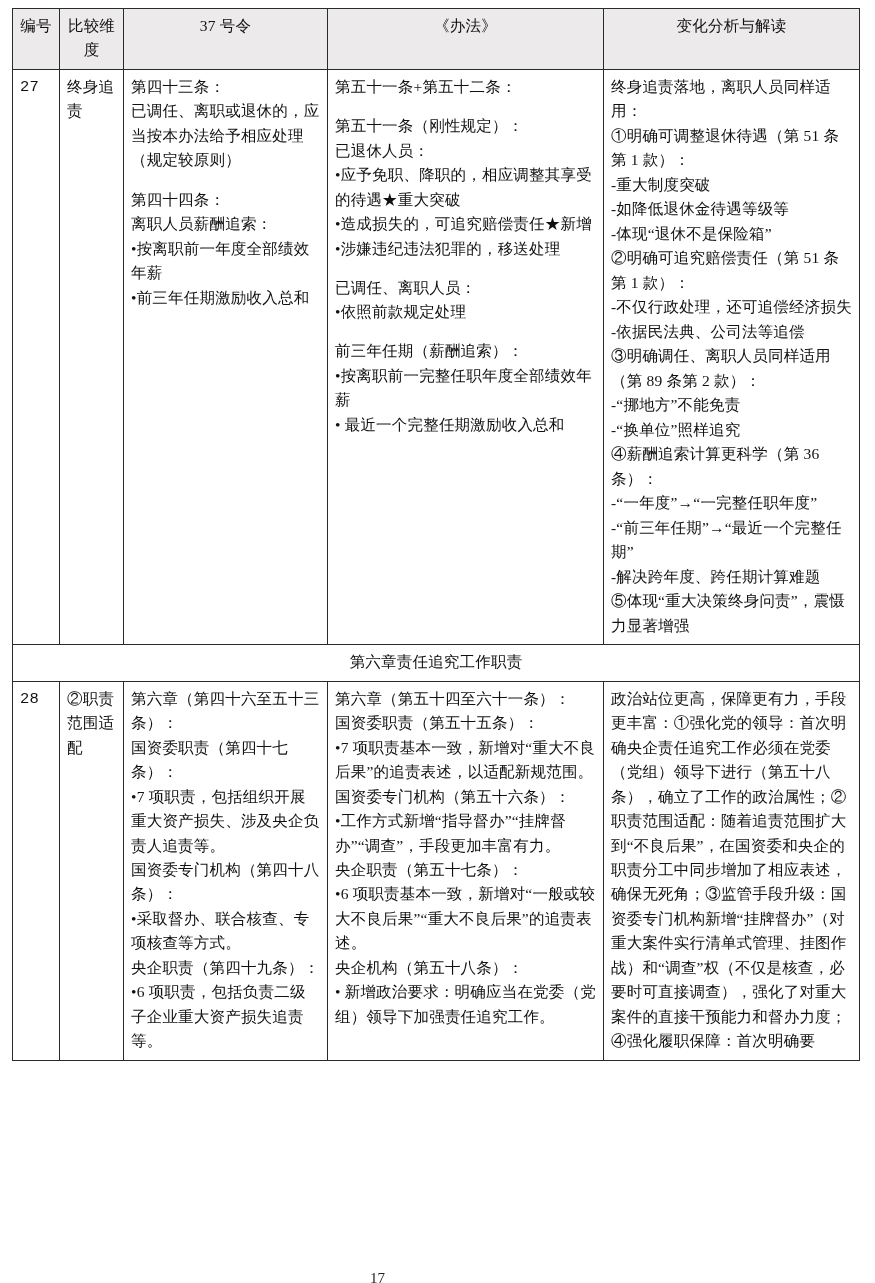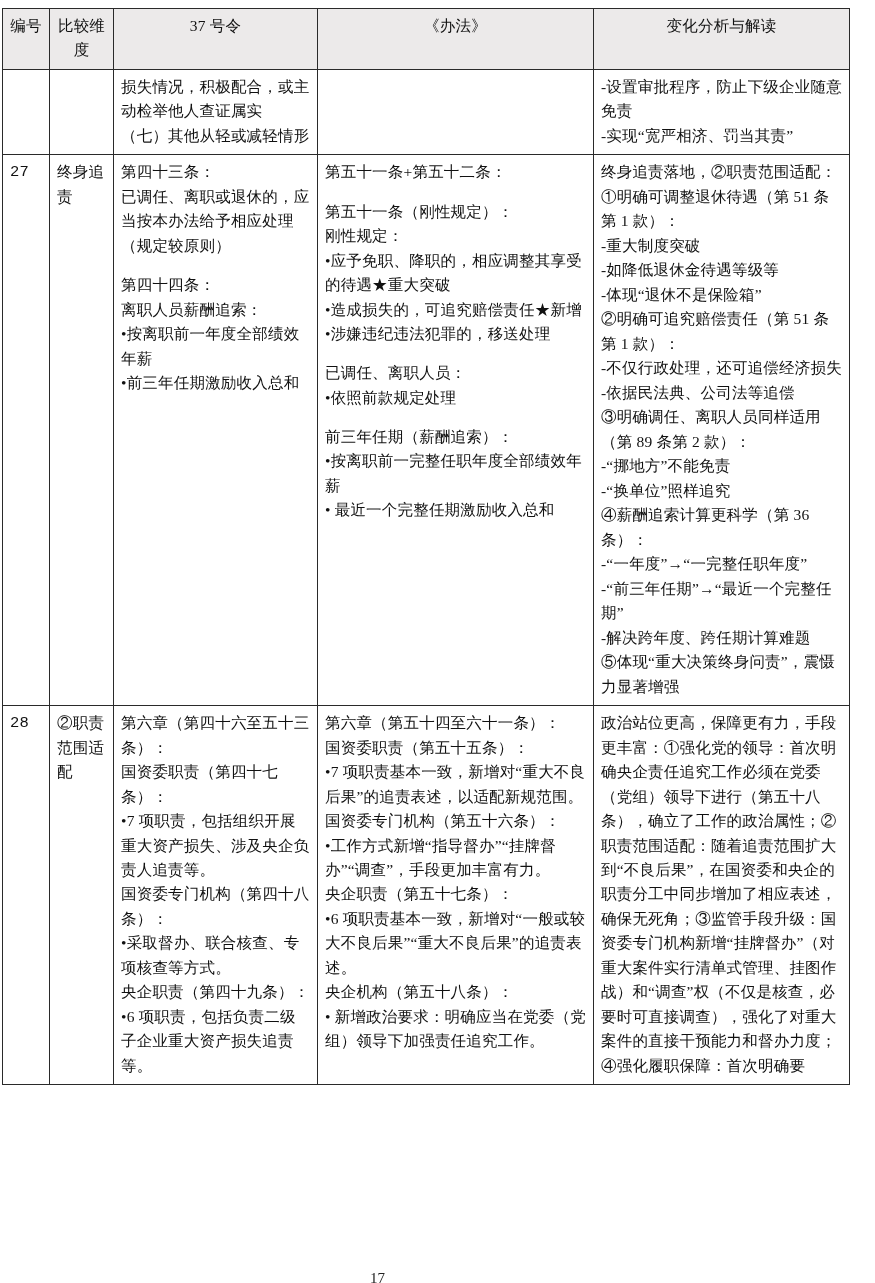--- a/index.html
+++ b/index.html
@@ -12,21 +12,21 @@
     height: 1283px;
     font-family: "Liberation Serif", "DejaVu Serif", serif;
     color: #111111;
     overflow: hidden;
   }
   .page {
     position: relative;
     width: 755px;
     height: 1283px;
     box-sizing: border-box;
-    padding: 8px 14px 0 2px;
+    padding: 8px 14px 0 12px;
   }
   table.cmp {
     width: 847px;
     border-collapse: collapse;
     table-layout: fixed;
     border: 1.4px solid #1a1a1a;
   }
   table.cmp td, table.cmp th {
     border: 1.1px solid #2a2a2a;
     vertical-align: top;
@@ -104,39 +104,20 @@
       <tr>
         <th class="hdr-narrow">编号</th>
         <th class="hdr-narrow">比较维度</th>
         <th>37 号令</th>
         <th>《办法》</th>
         <th>变化分析与解读</th>
       </tr>
     </thead>
     <tbody>
 
-      <tr>
-        <td class="num"></td>
-        <td class="dim"></td>
-        <td>
-            <span class="cellbox">
-              <div class="para">损失情况，积极配合，或主动检举他人查证属实</div>
-              <div class="para">（七）其他从轻或减轻情形</div>
-            </span>
-          </td>
-        <td>
-            <span class="cellbox"></span>
-          </td>
-        <td>
-            <span class="cellbox">
-              <div class="para">-设置审批程序，防止下级企业随意免责</div>
-              <div class="para">-实现“宽严相济、罚当其责”</div>
-            </span>
-          </td>
-      </tr>
 
       <tr>
         <td class="num">27</td>
         <td class="dim">终身追责</td>
         <td>
             <span class="cellbox">
               <div class="para">第四十三条：</div>
               <div class="para">已调任、离职或退休的，应当按本办法给予相应处理</div>
               <div class="para">（规定较原则）</div>
               <div class="blank"></div>
@@ -144,55 +125,58 @@
               <div class="para">离职人员薪酬追索：</div>
               <div class="para">•按离职前一年度全部绩效年薪</div>
               <div class="para">•前三年任期激励收入总和</div>
             </span>
           </td>
         <td>
             <span class="cellbox">
               <div class="para">第五十一条+第五十二条：</div>
               <div class="blank"></div>
               <div class="para">第五十一条（刚性规定）：</div>
-              <div class="para">刚性规定：</div>
+              <div class="para">已退休人员：</div>
               <div class="para">•应予免职、降职的，相应调整其享受的待遇★重大突破</div>
               <div class="para">•造成损失的，可追究赔偿责任★新增</div>
               <div class="para">•涉嫌违纪违法犯罪的，移送处理</div>
               <div class="blank"></div>
               <div class="para">已调任、离职人员：</div>
               <div class="para">•依照前款规定处理</div>
               <div class="blank"></div>
               <div class="para">前三年任期（薪酬追索）：</div>
               <div class="para">•按离职前一完整任职年度全部绩效年薪</div>
               <div class="para">• 最近一个完整任期激励收入总和</div>
             </span>
           </td>
         <td>
             <span class="cellbox">
-              <div class="para">终身追责落地，②职责范围适配：</div>
+              <div class="para">终身追责落地，离职人员同样适用：</div>
               <div class="para">①明确可调整退休待遇（第 51 条第 1 款）：</div>
               <div class="para">-重大制度突破</div>
               <div class="para">-如降低退休金待遇等级等</div>
               <div class="para">-体现“退休不是保险箱”</div>
               <div class="para">②明确可追究赔偿责任（第 51 条第 1 款）：</div>
               <div class="para">-不仅行政处理，还可追偿经济损失</div>
               <div class="para">-依据民法典、公司法等追偿</div>
               <div class="para">③明确调任、离职人员同样适用（第 89 条第 2 款）：</div>
               <div class="para">-“挪地方”不能免责</div>
               <div class="para">-“换单位”照样追究</div>
               <div class="para">④薪酬追索计算更科学（第 36 条）：</div>
               <div class="para">-“一年度”→“一完整任职年度”</div>
               <div class="para">-“前三年任期”→“最近一个完整任期”</div>
               <div class="para">-解决跨年度、跨任期计算难题</div>
               <div class="para">⑤体现“重大决策终身问责”，震慑力显著增强</div>
             </span>
           </td>
       </tr>
 
+      <tr>
+        <td class="section" colspan="5">第六章责任追究工作职责</td>
+      </tr>
 
       <tr>
         <td class="num">28</td>
         <td class="dim">②职责范围适配</td>
         <td>
             <span class="cellbox">
               <div class="para">第六章（第四十六至五十三条）：</div>
               <div class="para">国资委职责（第四十七条）：</div>
               <div class="para">•7 项职责，包括组织开展重大资产损失、涉及央企负责人追责等。</div>
               <div class="para">国资委专门机构（第四十八条）：</div>

